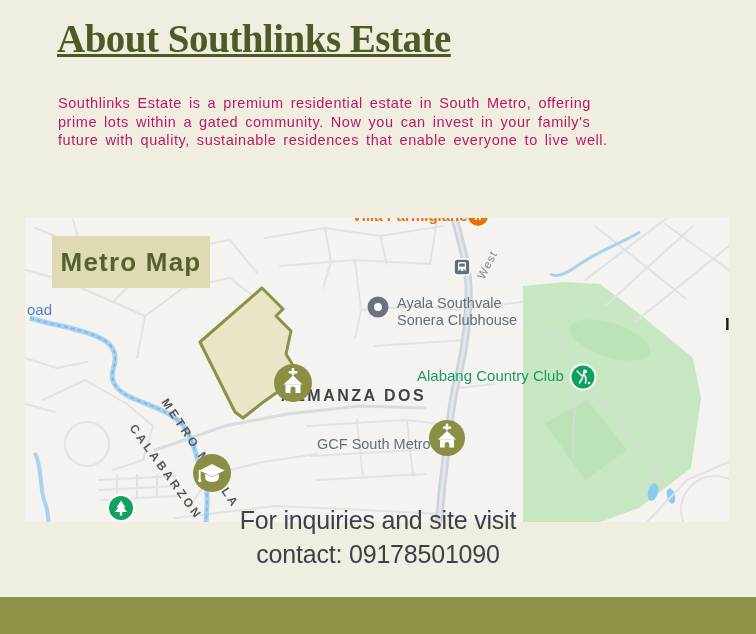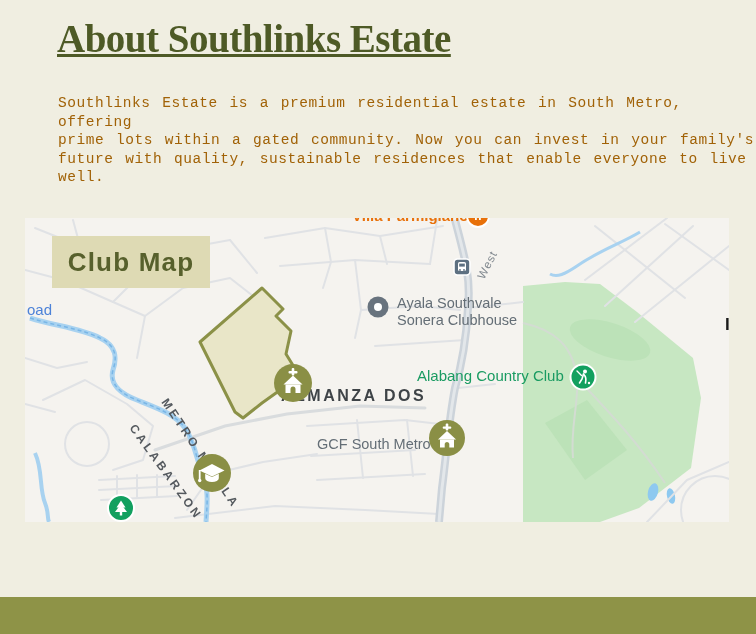--- a/index.html
+++ b/index.html
@@ -3,22 +3,22 @@
 <meta charset="utf-8">
 <style>
   html,body{margin:0;padding:0;}
   body{width:756px;height:634px;font-family:"Liberation Sans",sans-serif;}
   .stage{position:absolute;top:0;left:0;width:756px;height:634px;background:#f0eee1;overflow:hidden;}
 
   .page-title{position:absolute;left:57px;top:16px;margin:0;
     font-family:"Liberation Serif",serif;font-weight:700;font-size:39px;
     color:#4e5a26;letter-spacing:-0.5px;text-decoration:underline;}
   .page-desc{position:absolute;left:58px;top:94px;margin:0;
-    font-size:14.5px;line-height:18.5px;color:#a16207;
-    letter-spacing:0.55px;word-spacing:2.5px;white-space:pre-line;font-family:Liberation Mono, monospace;}
+    font-size:14.5px;line-height:18.5px;color:#be185d;
+    letter-spacing:0.55px;word-spacing:2.5px;white-space:pre-line;}
 
   .map-frame{position:absolute;left:25px;top:218px;width:704px;height:304px;
     background:#f5f3ef;overflow:hidden;}
   .map-frame svg{display:block;}
 
   .site-map-badge{position:absolute;left:52px;top:236px;width:158px;height:52px;
     background:#dedab4;display:flex;align-items:center;justify-content:center;
     font-size:26px;font-weight:700;letter-spacing:1.2px;color:#57602c;z-index:5;}
 
   .contact-note{position:absolute;left:0;top:503px;width:756px;text-align:center;
@@ -191,19 +191,21 @@
       <g transform="translate(96,290)">
         <circle r="13" fill="#12a05f" stroke="#fff" stroke-width="2"></circle>
         <polygon points="0,-7.5 -4.5,-0.5 4.5,-0.5" fill="#fff"></polygon>
         <polygon points="0,-4 -6,4 6,4" fill="#fff"></polygon>
         <rect x="-1.2" y="4" width="2.4" height="3.5" fill="#fff"></rect>
       </g>
     </svg>
   </div>
 
   <div class="site-map-badge">
-    <span>Club Map</span>
+    <span>Metro Map</span>
   </div>
 
+  <div class="contact-note">For inquiries and site visit
+contact: 09178501090</div>
 
   <div class="footer-bar"></div>
 
 </div>
 
 </body></html>

